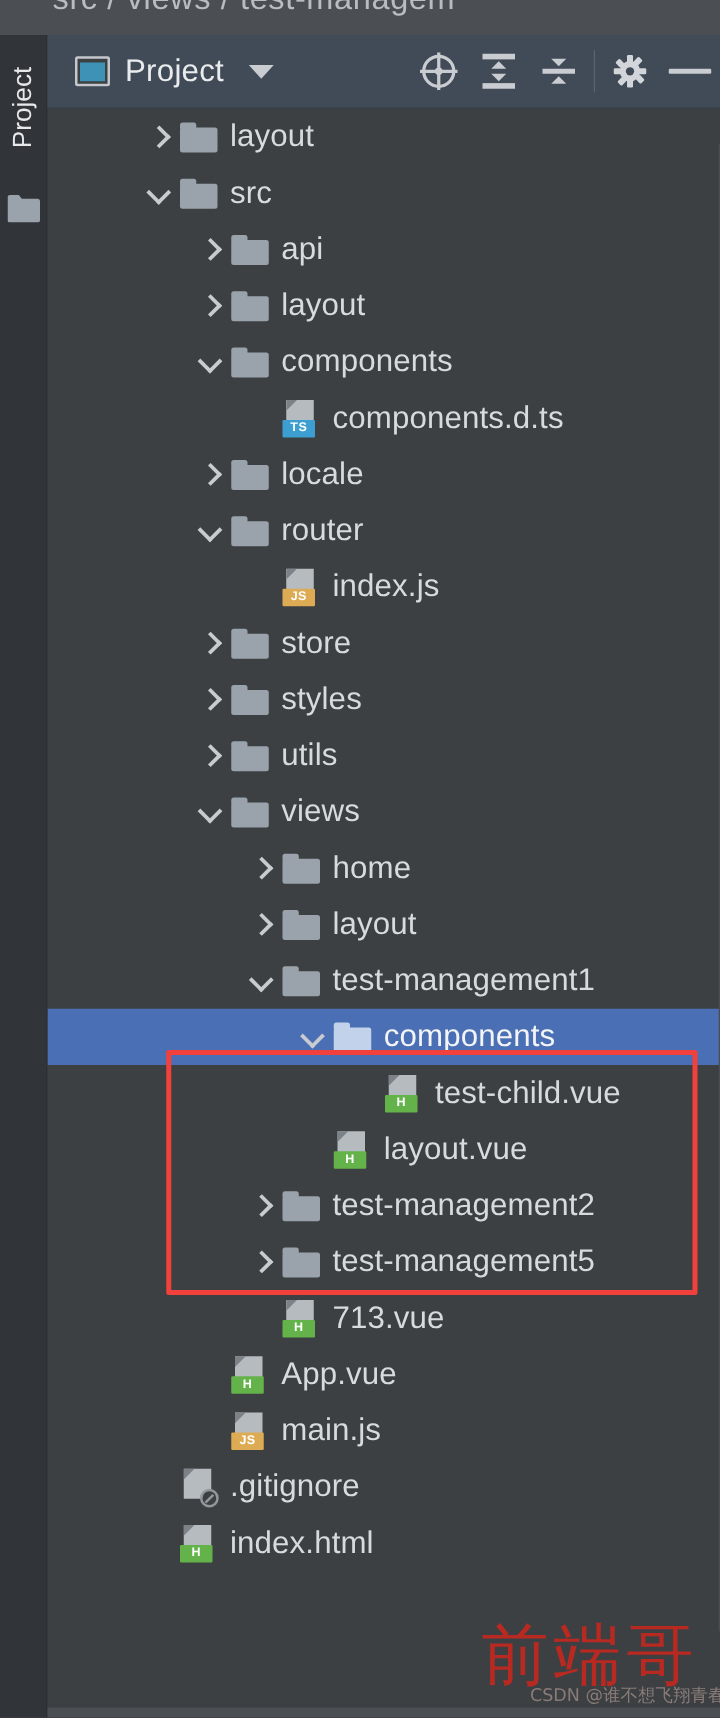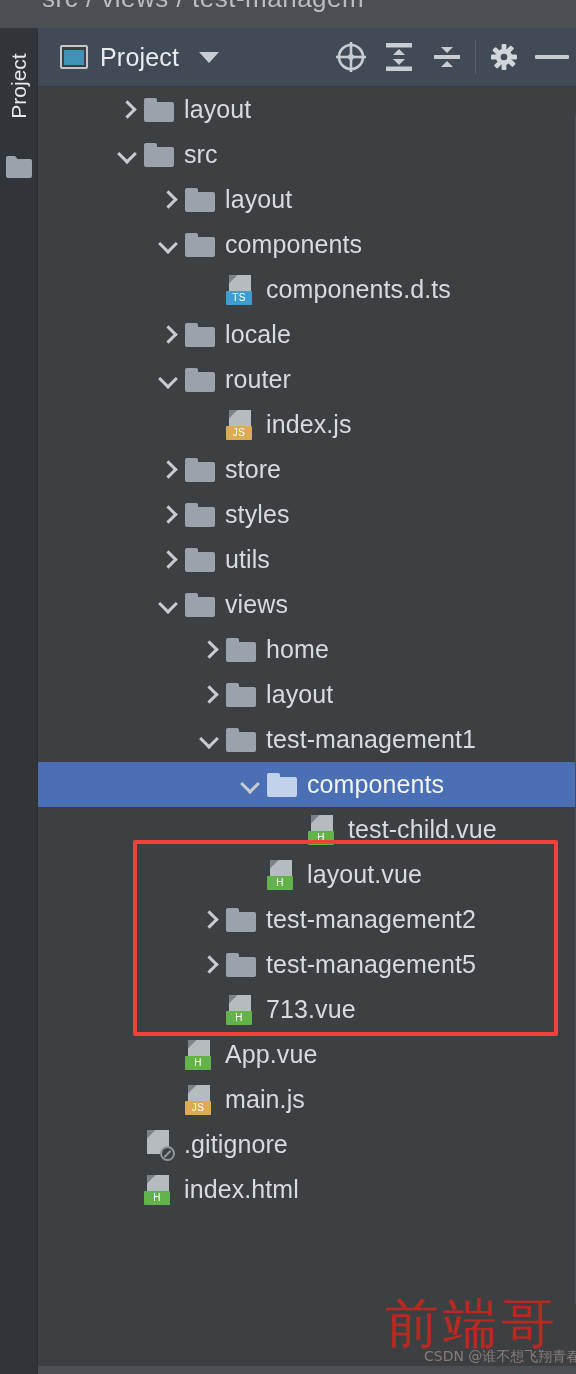--- a/index.html
+++ b/index.html
@@ -128,21 +128,21 @@
     background:#b6bbc0;
   }
   .file .fold{
     position:absolute;left:3px;top:0;width:9px;height:9px;
     background:#7c8288;
     clip-path:polygon(0 0,100% 0,0 100%);
   }
   .file .badge{
     position:absolute;left:0;bottom:0;width:26px;height:14px;
     border-radius:1px;
-    font-size:10px;font-weight:normal;color:#fff;
+    font-size:10px;font-weight:bold;color:#fff;
     display:flex;align-items:center;justify-content:center;
     letter-spacing:.3px;
   }
   .file .badge.ts{background:#3d9fd1;}
   .file .badge.js{background:#d6a council;}
   .file .badge.js{background:#ddab54;}
   .file .badge.vue{background:#63b34a;}
   .file .ban{
     position:absolute;right:-1px;bottom:-1px;width:15px;height:15px;
     border-radius:50%;border:2px solid #9096 9c;
@@ -280,20 +280,29 @@
         </div>
         <span class="label">src</span>
       </div>
       <div class="row">
         <div class="ind" style="width: 119px;"></div>
         <div class="twisty right"></div>
         <div class="folder">
           <div class="tab"></div>
           <div class="body"></div>
         </div>
+        <span class="label">api</span>
+      </div>
+      <div class="row">
+        <div class="ind" style="width: 119px;"></div>
+        <div class="twisty right"></div>
+        <div class="folder">
+          <div class="tab"></div>
+          <div class="body"></div>
+        </div>
         <span class="label">layout</span>
       </div>
       <div class="row">
         <div class="ind" style="width: 119px;"></div>
         <div class="twisty down"></div>
         <div class="folder">
           <div class="tab"></div>
           <div class="body"></div>
         </div>
         <span class="label">components</span>

